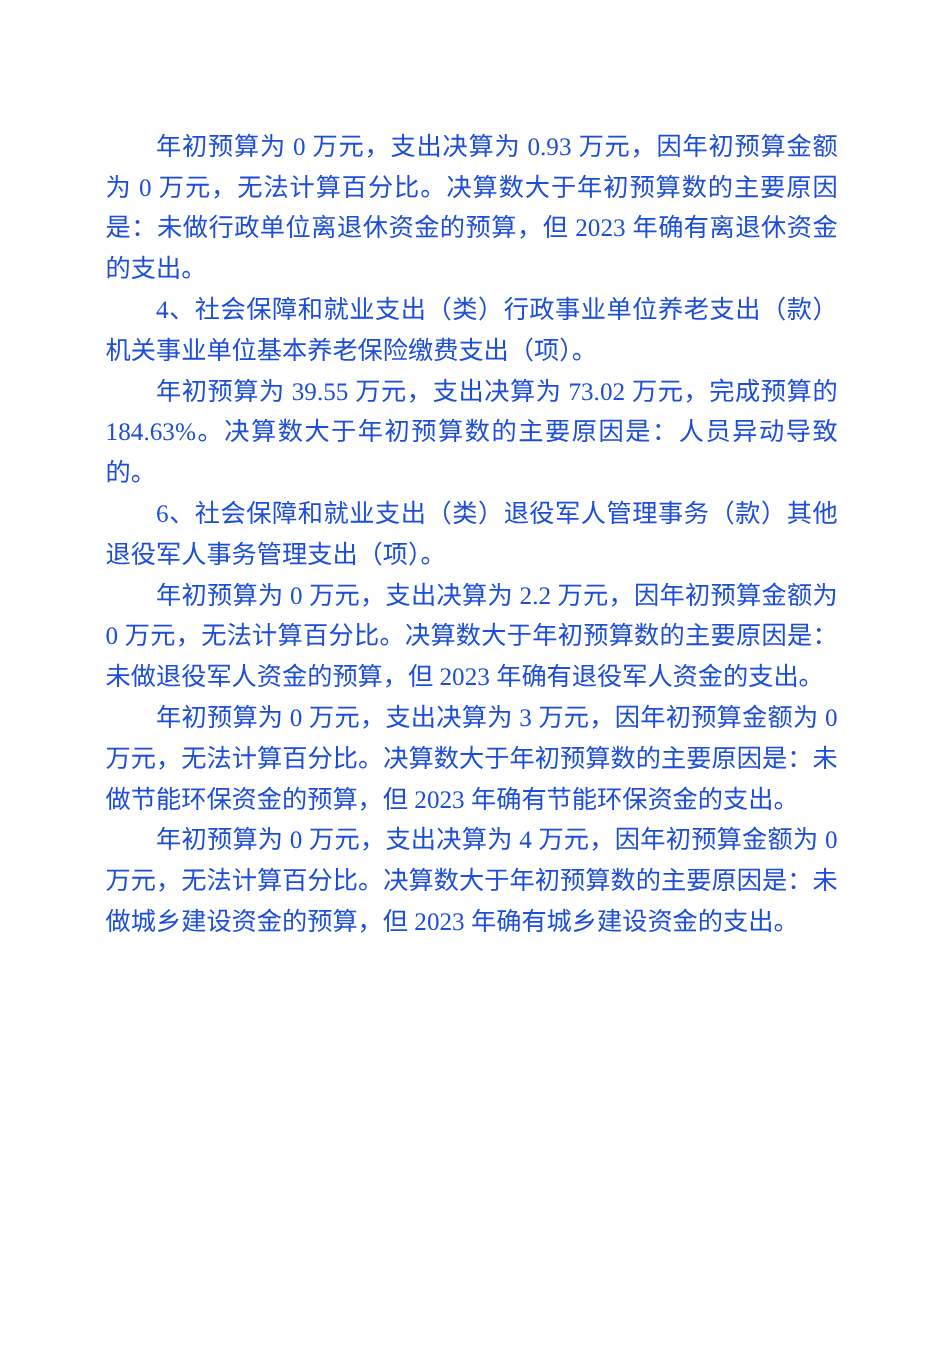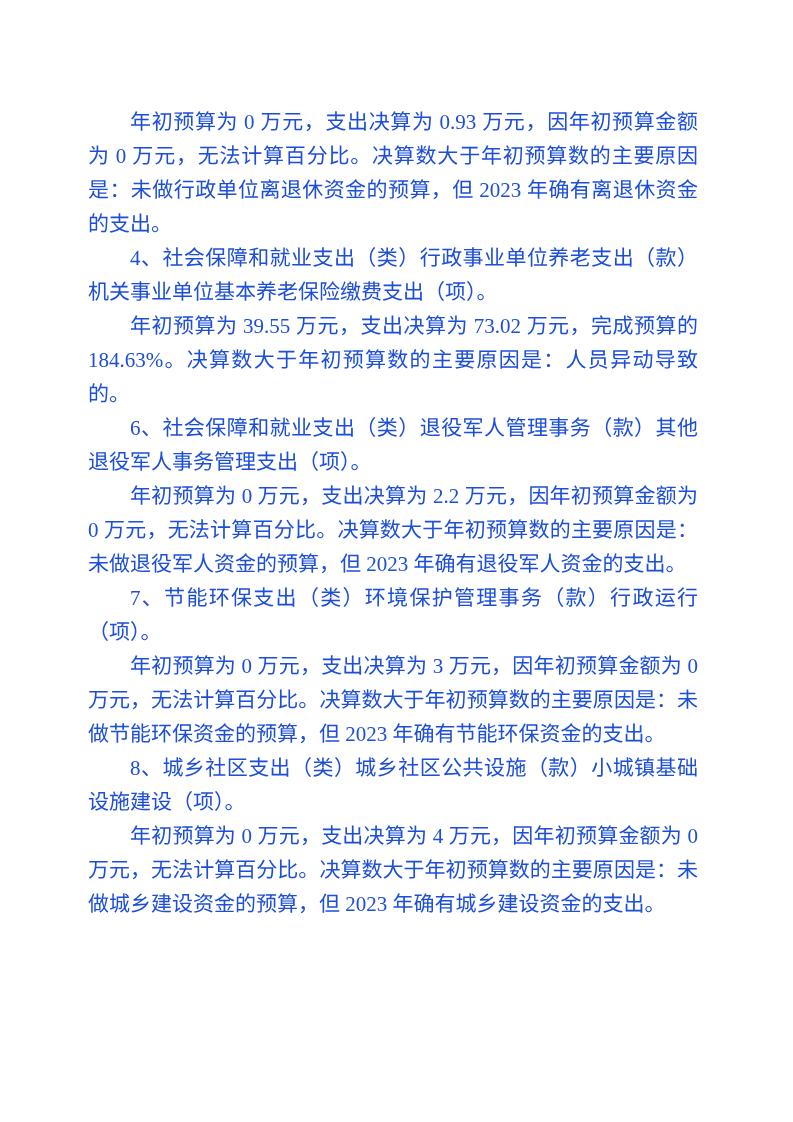--- a/index.html
+++ b/index.html
@@ -31,17 +31,15 @@
 </style>
 </head>
 <body>
 
 <div class="page">
   <p class="para">年初预算为 0 万元，支出决算为 0.93 万元，因年初预算金额为 0 万元，无法计算百分比。决算数大于年初预算数的主要原因是：未做行政单位离退休资金的预算，但 2023 年确有离退休资金的支出。</p>
   <p class="para">4、社会保障和就业支出（类）行政事业单位养老支出（款）机关事业单位基本养老保险缴费支出（项）。</p>
   <p class="para">年初预算为 39.55 万元，支出决算为 73.02 万元，完成预算的 184.63%。决算数大于年初预算数的主要原因是：人员异动导致的。</p>
   <p class="para">6、社会保障和就业支出（类）退役军人管理事务（款）其他退役军人事务管理支出（项）。</p>
   <p class="para">年初预算为 0 万元，支出决算为 2.2 万元，因年初预算金额为 0 万元，无法计算百分比。决算数大于年初预算数的主要原因是：未做退役军人资金的预算，但 2023 年确有退役军人资金的支出。</p>
-  <p class="para">7、节能环保支出（类）环境保护管理事务（款）行政运行（项）。</p>
   <p class="para">年初预算为 0 万元，支出决算为 3 万元，因年初预算金额为 0 万元，无法计算百分比。决算数大于年初预算数的主要原因是：未做节能环保资金的预算，但 2023 年确有节能环保资金的支出。</p>
-  <p class="para">8、城乡社区支出（类）城乡社区公共设施（款）小城镇基础设施建设（项）。</p>
   <p class="para">年初预算为 0 万元，支出决算为 4 万元，因年初预算金额为 0 万元，无法计算百分比。决算数大于年初预算数的主要原因是：未做城乡建设资金的预算，但 2023 年确有城乡建设资金的支出。</p>
 </div>
 
 </body></html>

